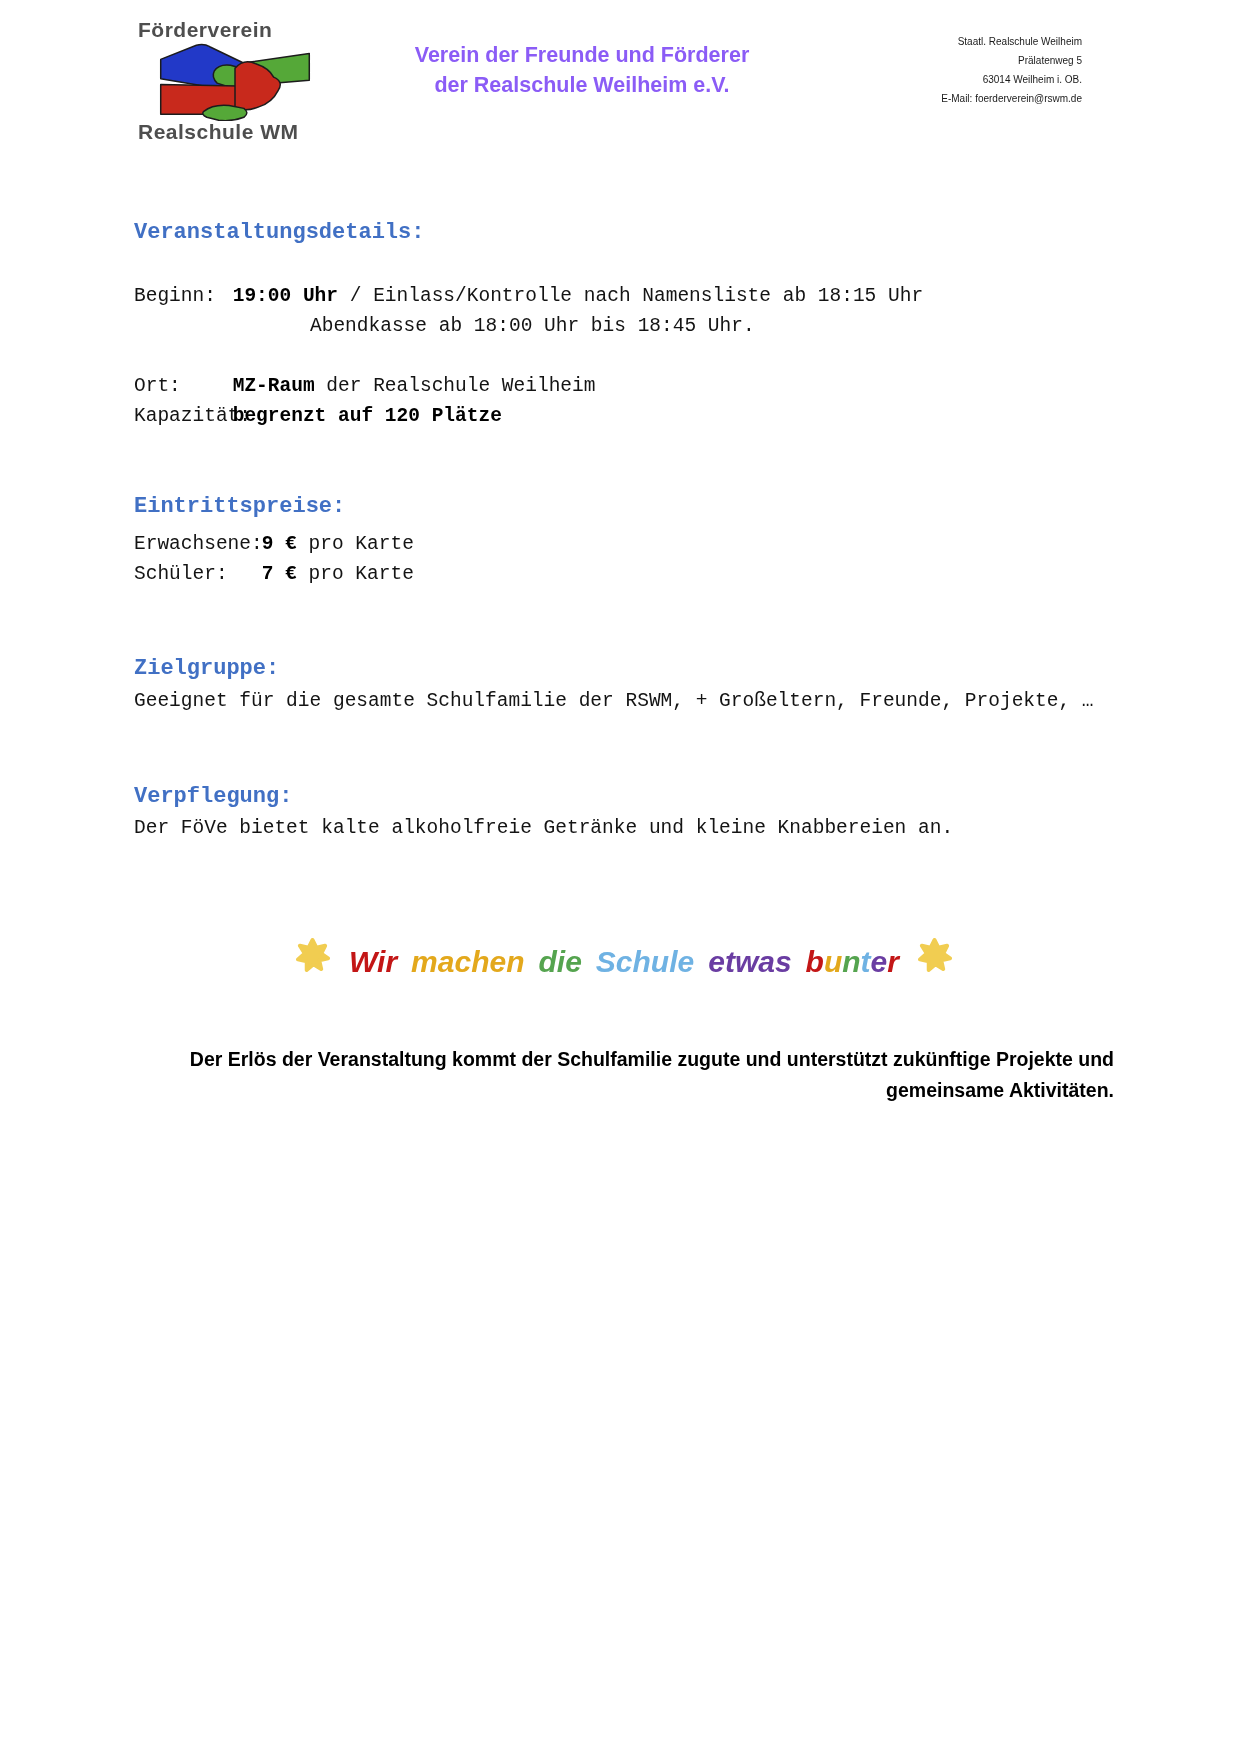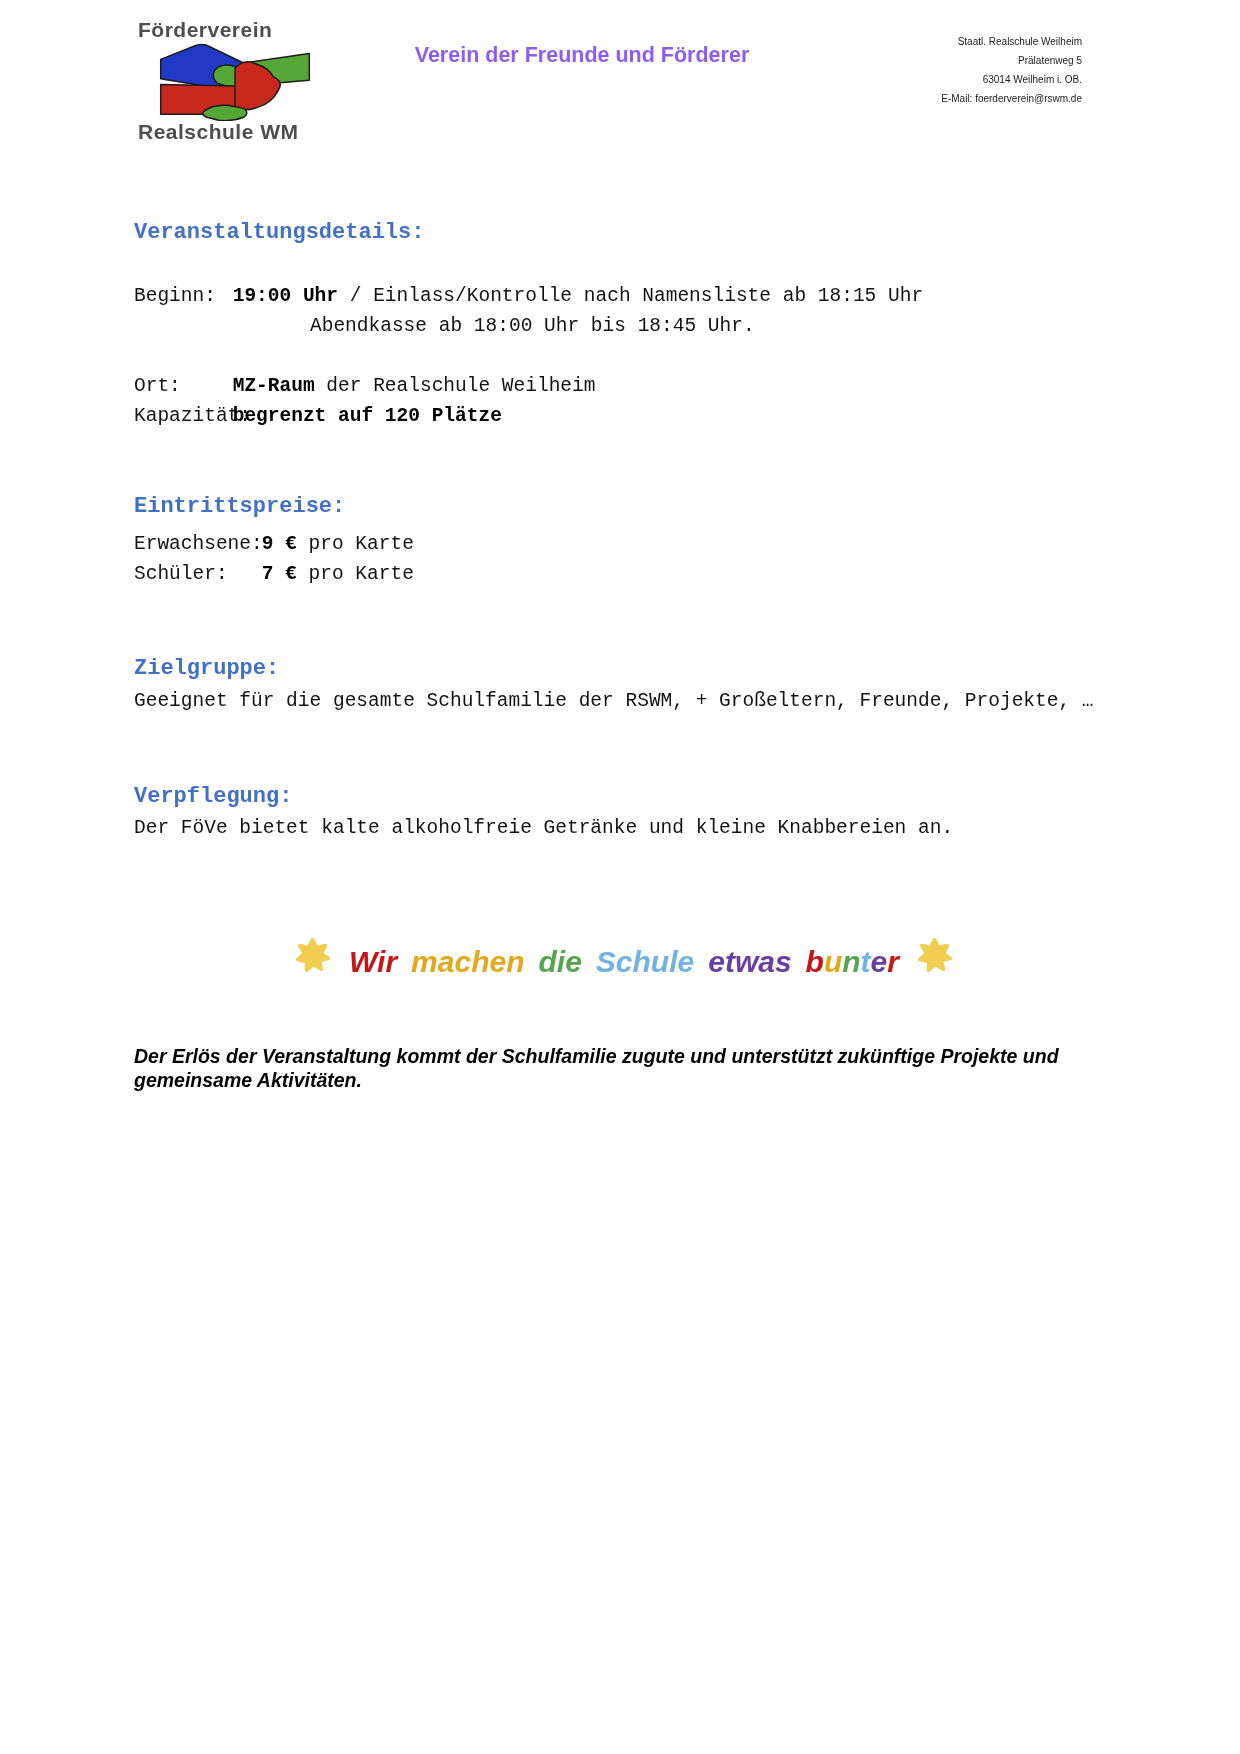--- a/index.html
+++ b/index.html
@@ -46,21 +46,21 @@
   .slogan {
     position:absolute; left:134px; top:938px; width:980px;
     text-align:center; font-style:italic; font-weight:700; font-size:30px;
     line-height:44px; white-space:nowrap;
   }
   .slogan .w { margin:0 7px; }
   .sun { display:inline-block; vertical-align:middle; margin:0 12px 6px 12px; }
 
   .closing {
     position:absolute; left:134px; top:1044px; width:980px;
-    text-align:left; font-weight:700; font-size:19.5px; line-height:24px; color:#000;font-style:italic;
+    text-align:right; font-weight:700; font-size:19.5px; line-height:31px; color:#000;
   }
 
   svg .outline { stroke:#1c1c1c; stroke-width:2; stroke-linejoin:round; }
 </style>
 </head>
 <body>
 
 <div class="page">
 
   <div class="logo">
@@ -84,20 +84,21 @@
 
       <g style="color: rgb(85, 168, 56);">
         <path class="outline" fill="currentColor" d="M58,92 Q70,82 92,84 L112,88 Q120,94 112,100 Q96,106 78,104 L62,100 Q54,96 58,92 Z"></path>
       </g>
     </svg>
     <div class="logo-bottom" style="color: rgb(78, 78, 78);">Realschule WM</div>
   </div>
 
   <div class="org-title">
     <div>Verein der Freunde und Förderer</div>
+    <div>der Realschule Weilheim e.V.</div>
   </div>
 
   <div class="address">
     <div>Staatl. Realschule Weilheim</div>
     <div>Prälatenweg 5</div>
     <div>63014 Weilheim i. OB.</div>
     <div>E-Mail: foerderverein@rswm.de</div>
   </div>
 
   <div class="blk heading" style="top: 220px; color: rgb(65, 112, 196);">Veranstaltungsdetails:</div>

